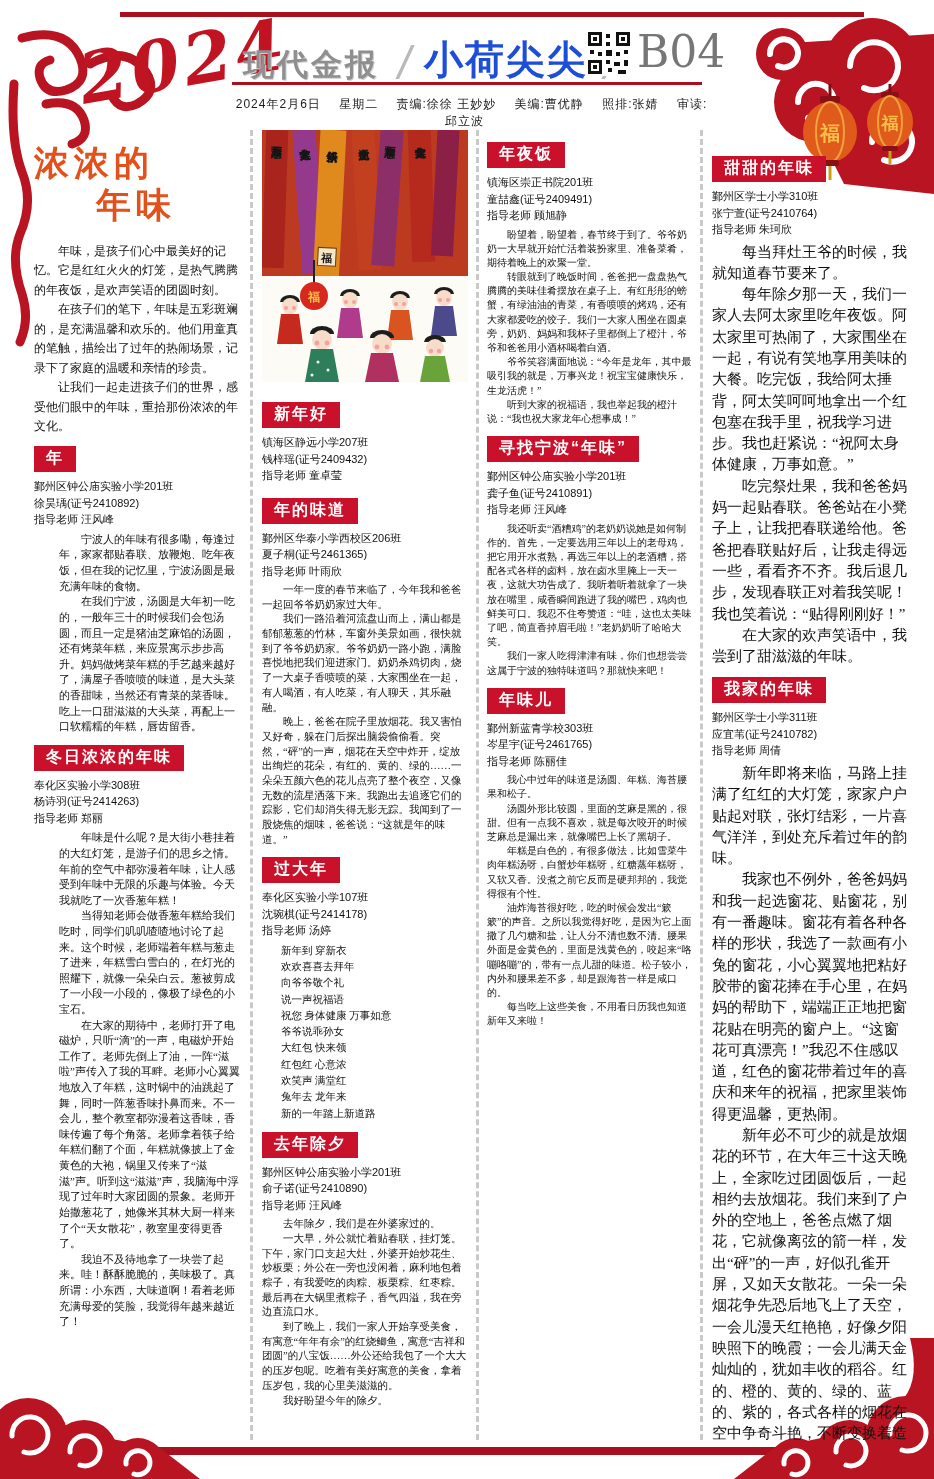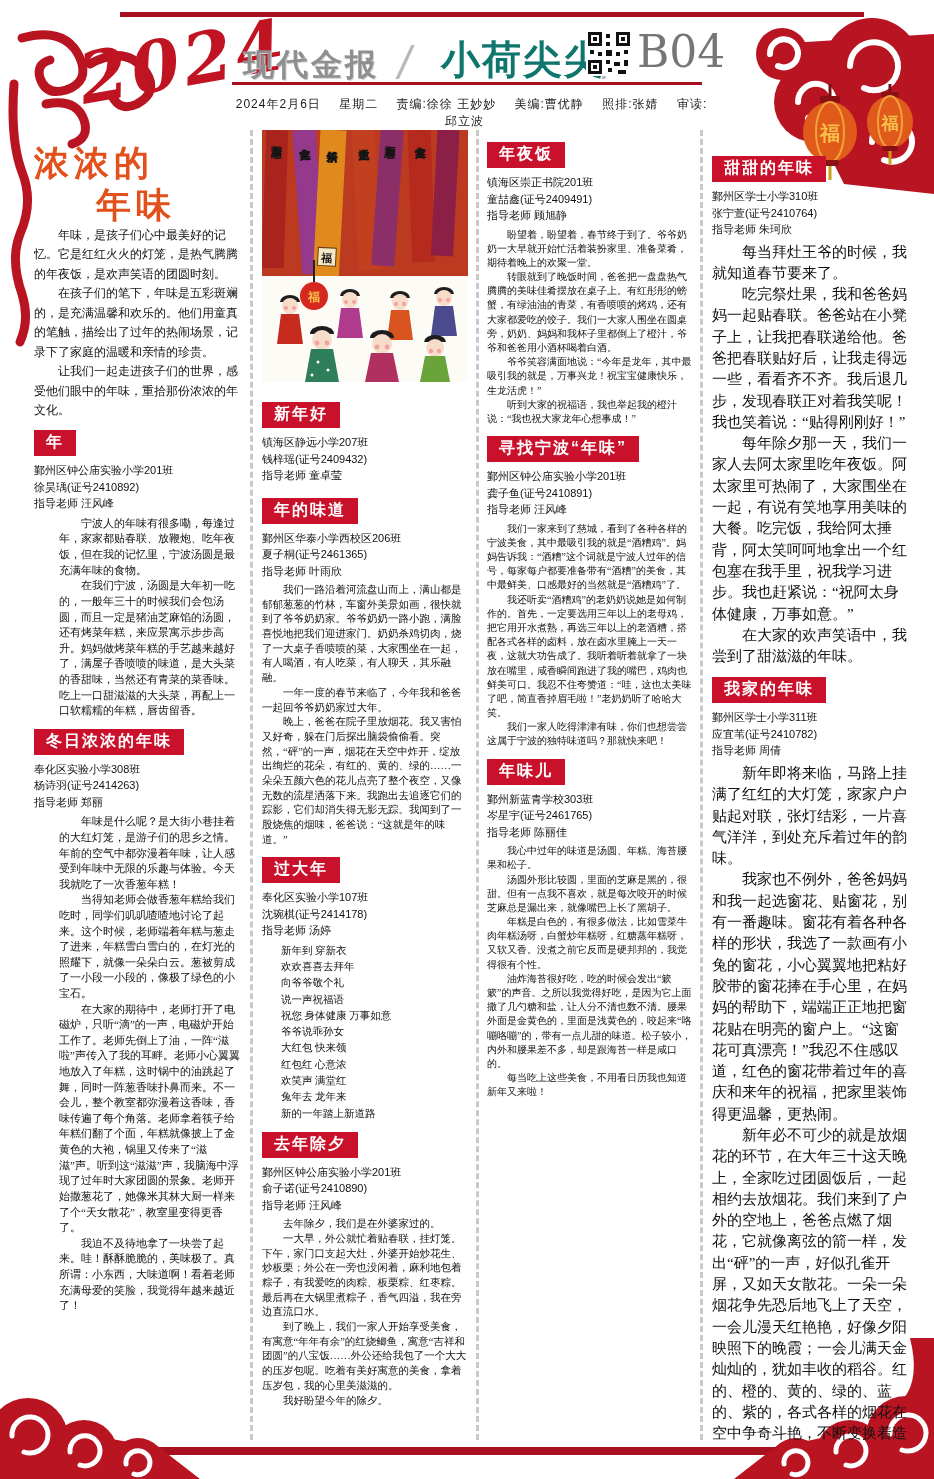--- a/index.html
+++ b/index.html
@@ -8,21 +8,21 @@
   
   .redline{position:absolute;background:#a9101f;}
   .decor{position:absolute;pointer-events:none;}
   
   .year-script{position:absolute;left:78px;top:20px;font-family:"DejaVu Serif",serif;
      font-style:italic;font-weight:bold;font-size:70px;color:#c01423;transform:rotate(-10deg);
      letter-spacing:4px;}
   .paper-name{position:absolute;left:243px;top:44px;font-size:31px;font-weight:bold;color:#8f8f8f;
      letter-spacing:3px;text-shadow:1px 1px 0 #cfcfcf;}
   .mast-slash{position:absolute;top:36px;font-size:46px;color:#b9b9b9;font-weight:200;font-style:italic;}
-  .section-name{position:absolute;left:441px;top:33px;font-size:39px;font-weight:bold;color:#0f766e;
+  .section-name{position:absolute;left:424px;top:33px;font-size:39px;font-weight:bold;color:#1d4ed8;
      letter-spacing:2px;}
   .page-no{position:absolute;left:637px;top:26px;font-family:"DejaVu Serif",serif;font-size:44px;color:#767676;}
   .qr{position:absolute;left:586px;top:30px;}
   .dateline{position:absolute;left:225px;top:96px;width:486px;text-align:center;font-size:12px;
      color:#1a1a1a;letter-spacing:1px;}
   .dateline span{margin:1px 7px;}
   
   .col{position:absolute;overflow:hidden;}
   .sep{position:absolute;border-left:3px dashed #c9c9c9;width:0;}
   .sec-head{display:inline-block;background:#c9112b;color:#ffffff;font-weight:bold;
@@ -30,21 +30,21 @@
   .credits{font-size:11px;line-height:1.5;margin-bottom:4px;}
   .body p{margin:0;text-indent:2em;font-family:"Liberation Serif",serif;}
   .c1 .body p{font-size:11px;line-height:1.42;margin-left:25px;}
   .c2 .body p{font-size:10.5px;line-height:1.4;}
   .c3 .body p{font-size:10px;line-height:1.42;}
   .c4 .body p{font-size:15px;line-height:1.42;}
   .poem div{margin-left:1.8em;font-family:"Liberation Serif",serif;font-size:10.5px;line-height:1.55;}
   
   .feature-title{font-weight:bold;color:#e2511c;font-size:35px;letter-spacing:5px;line-height:1.2;}
   .feature-title .l2{display:block;margin-left:62px;}
-  .feature-intro{}
+  .feature-intro{margin-top:16px;}
   .feature-intro p{margin:0;text-indent:2em;font-family:"Liberation Serif",serif;
      font-size:12px;line-height:1.62;}
   
   .drawing-wrap{margin:0 0 6px 0;}
   .painting-wrap{text-align:center;margin:8px 0 2px 0;}
 </style>
 </head>
 <body>
 
 <div class="page">
@@ -320,22 +320,22 @@
     </section>
 
     <section class="art">
       <div class="sec-head">年的味道</div>
       <div class="credits">
         <div>鄞州区华泰小学西校区206班</div>
         <div>夏子桐(证号2461365)</div>
         <div>指导老师 叶雨欣</div>
       </div>
       <div class="body">
+        <p>一年一度的春节来临了，今年我和爸爸一起回爷爷奶奶家过大年。</p>
         <p>我们一路沿着河流盘山而上，满山都是郁郁葱葱的竹林，车窗外美景如画，很快就到了爷爷奶奶家。爷爷奶奶一路小跑，满脸喜悦地把我们迎进家门。奶奶杀鸡切肉，烧了一大桌子香喷喷的菜，大家围坐在一起，有人喝酒，有人吃菜，有人聊天，其乐融融。</p>
-        <p>一年一度的春节来临了，今年我和爸爸一起回爷爷奶奶家过大年。</p>
         <p>晚上，爸爸在院子里放烟花。我又害怕又好奇，躲在门后探出脑袋偷偷看。突然，“砰”的一声，烟花在天空中炸开，绽放出绚烂的花朵，有红的、黄的、绿的……一朵朵五颜六色的花儿点亮了整个夜空，又像无数的流星洒落下来。我跑出去追逐它们的踪影，它们却消失得无影无踪。我闻到了一股烧焦的烟味，爸爸说：“这就是年的味道。”</p>
       </div>
     </section>
 
     <section class="art">
       <div class="sec-head">过大年</div>
       <div class="credits">
         <div>奉化区实验小学107班</div>
         <div>沈琬棋(证号2414178)</div>
         <div>指导老师 汤婷</div>
@@ -388,21 +388,20 @@
     </section>
 
     <section class="art">
       <div class="sec-head">寻找宁波“年味”</div>
       <div class="credits">
         <div>鄞州区钟公庙实验小学201班</div>
         <div>龚子鱼(证号2410891)</div>
         <div>指导老师 汪风峰</div>
       </div>
       <div class="body">
-        <p>我们一家来到了慈城，看到了各种各样的宁波美食，其中最吸引我的就是“酒糟鸡”。妈妈告诉我：“酒糟”这个词就是宁波人过年的信号，每家每户都要准备带有“酒糟”的美食，其中最鲜美、口感最好的当然就是“酒糟鸡”了。</p>
         <p>我还听卖“酒糟鸡”的老奶奶说她是如何制作的。首先，一定要选用三年以上的老母鸡，把它用开水煮熟，再选三年以上的老酒糟，搭配各式各样的卤料，放在卤水里腌上一天一夜，这就大功告成了。我听着听着就拿了一块放在嘴里，咸香瞬间跑进了我的嘴巴，鸡肉也鲜美可口。我忍不住夸赞道：“哇，这也太美味了吧，简直香掉眉毛啦！”老奶奶听了哈哈大笑。</p>
         <p>我们一家人吃得津津有味，你们也想尝尝这属于宁波的独特味道吗？那就快来吧！</p>
       </div>
     </section>
 
     <section class="art">
       <div class="sec-head">年味儿</div>
       <div class="credits">
         <div>鄞州新蓝青学校303班</div>
         <div>岑星宇(证号2461765)</div>
@@ -421,22 +420,22 @@
   <div class="col c4" style="left:712px;top:146px;width:196px;height:1298px;">
     <section class="art">
       <div class="sec-head">甜甜的年味</div>
       <div class="credits">
         <div>鄞州区学士小学310班</div>
         <div>张宁萱(证号2410764)</div>
         <div>指导老师 朱珂欣</div>
       </div>
       <div class="body">
         <p>每当拜灶王爷的时候，我就知道春节要来了。</p>
+        <p>每年除夕那一天，我们一家人去阿太家里吃年夜饭。阿太家里可热闹了，大家围坐在一起，有说有笑地享用美味的大餐。吃完饭，我给阿太捶背，阿太笑呵呵地拿出一个红包塞在我手里，祝我学习进步。我也赶紧说：“祝阿太身体健康，万事如意。”</p>
         <p>吃完祭灶果，我和爸爸妈妈一起贴春联。爸爸站在小凳子上，让我把春联递给他。爸爸把春联贴好后，让我走得远一些，看看齐不齐。我后退几步，发现春联正对着我笑呢！我也笑着说：“贴得刚刚好！”</p>
-        <p>每年除夕那一天，我们一家人去阿太家里吃年夜饭。阿太家里可热闹了，大家围坐在一起，有说有笑地享用美味的大餐。吃完饭，我给阿太捶背，阿太笑呵呵地拿出一个红包塞在我手里，祝我学习进步。我也赶紧说：“祝阿太身体健康，万事如意。”</p>
         <p>在大家的欢声笑语中，我尝到了甜滋滋的年味。</p>
       </div>
     </section>
 
     <section class="art">
       <div class="sec-head">我家的年味</div>
       <div class="credits">
         <div>鄞州区学士小学311班</div>
         <div>应宜苇(证号2410782)</div>
         <div>指导老师 周倩</div>

